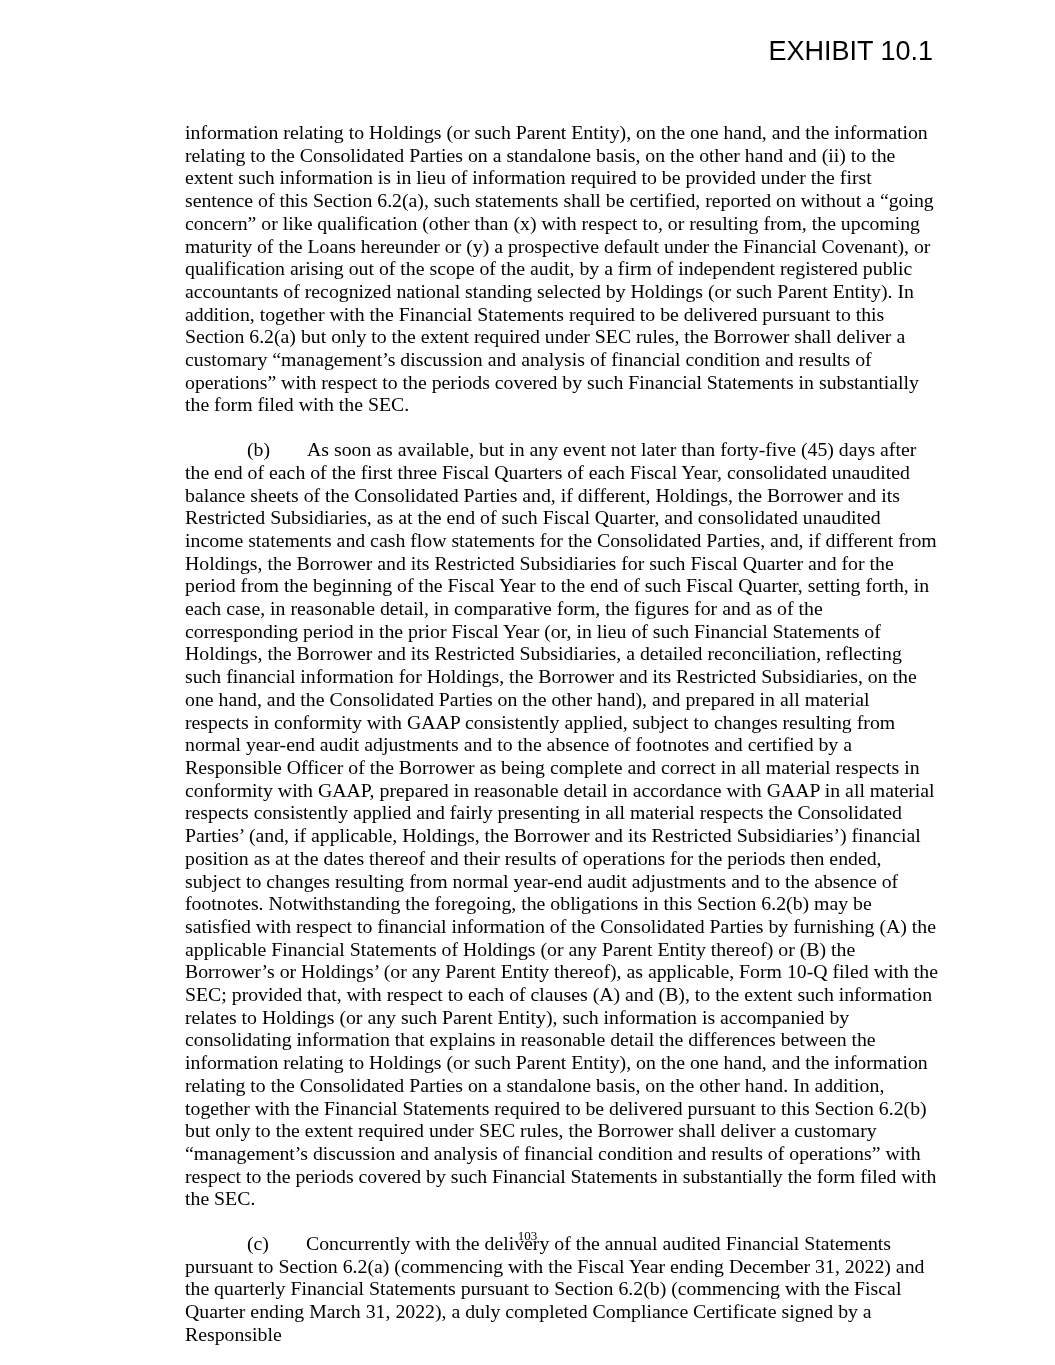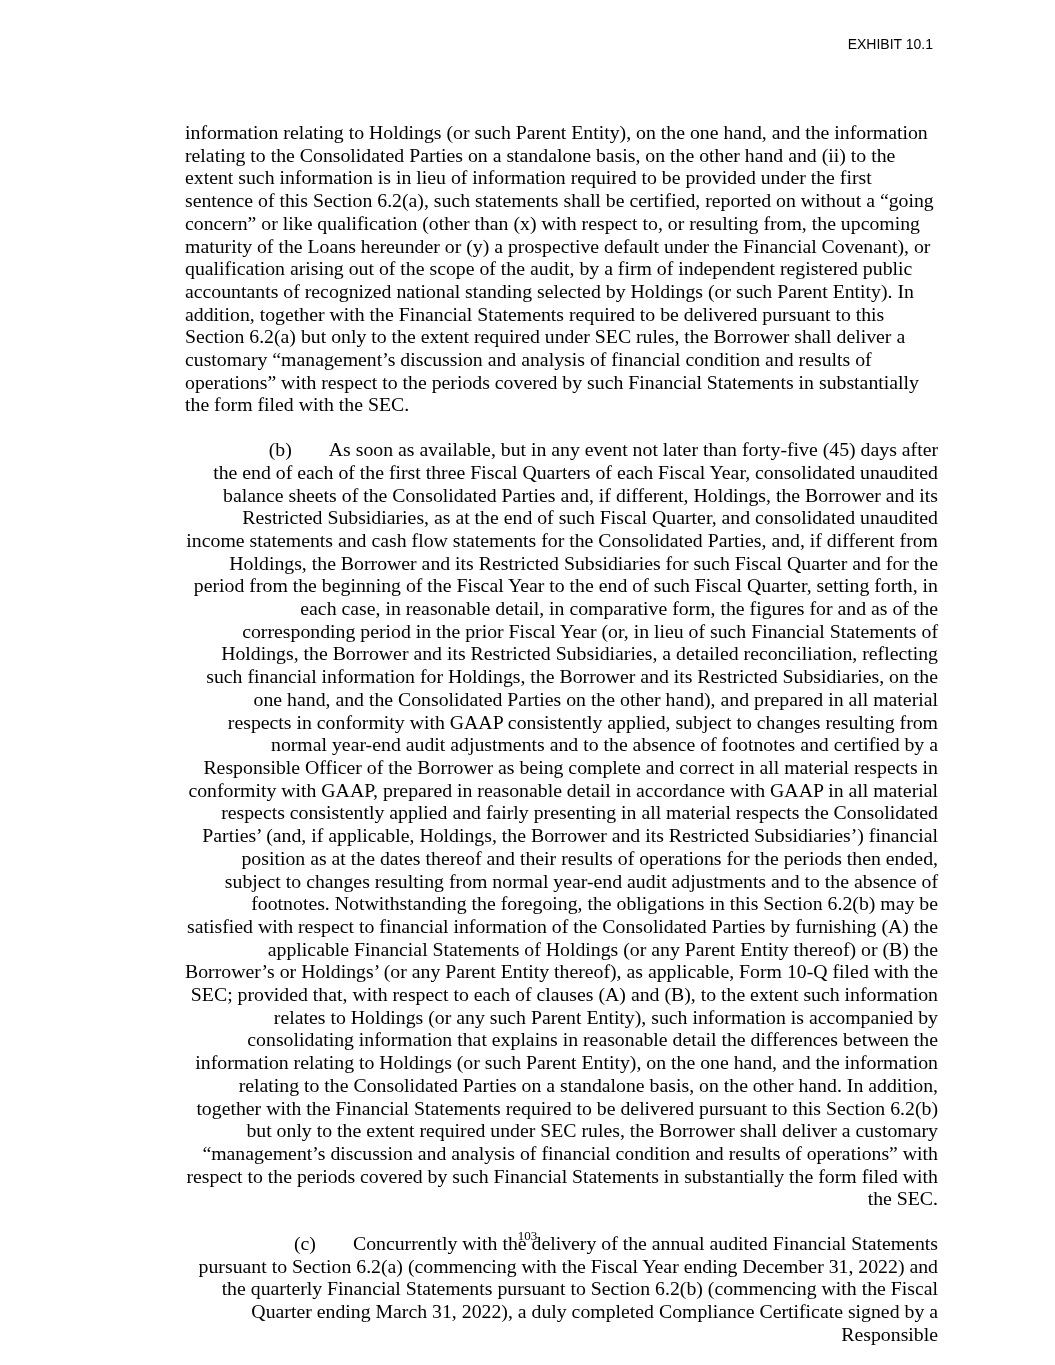--- a/index.html
+++ b/index.html
@@ -14,39 +14,38 @@
     background: #ffffff;
     color: #000000;
     font-family: "Liberation Serif", serif;
     overflow: hidden;
   }
   .exhibit-header {
     position: absolute;
     top: 36px;
     right: 122px;
     font-family: "Liberation Sans", sans-serif;
-    font-size: 14px;
+    font-size: 27px;
     font-weight: 400;
     color: #000000;
   }
   .document-body {
     position: absolute;
     left: 185px;
     top: 121px;
     width: 753px;
     font-size: 19.8px;
     line-height: 22.7px;
     text-align: left;
   }
   .para {
     margin: 0 0 22px 0;
   }
   .para.indented {
     text-indent: 62px;
-    text-align: right;
   }
   .tab {
     display: inline-block;
     width: 37px;
   }
   .u {
   }
   .page-number {
     position: absolute;
     top: 1228px;

